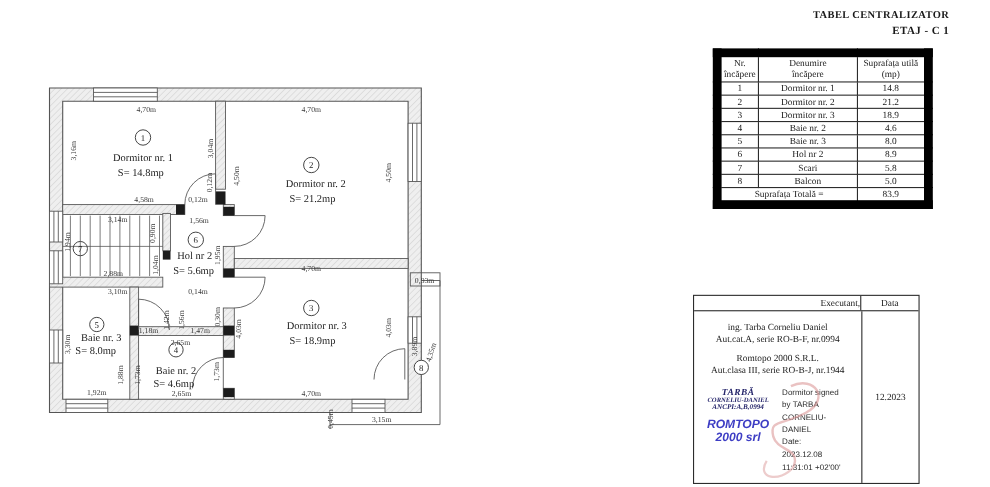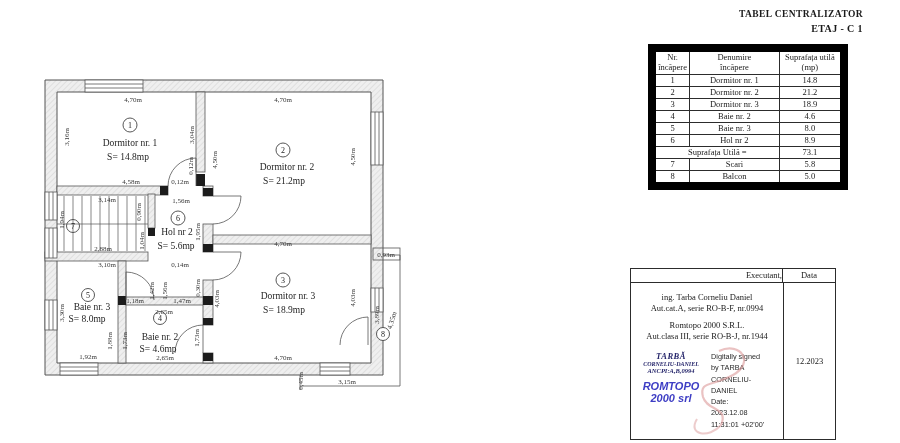--- a/index.html
+++ b/index.html
@@ -286,33 +286,33 @@
       <tr>
           <td>5</td>
           <td>Baie nr. 3</td>
           <td>8.0</td>
         </tr>
       <tr>
           <td>6</td>
           <td>Hol nr 2</td>
           <td>8.9</td>
         </tr>
-      <tr class="sum">
-          <td colspan="2">Suprafața Utilă   =</td>
-          <td>73.1</td>
-        </tr>
       <tr>
           <td>7</td>
           <td>Scari</td>
           <td>5.8</td>
         </tr>
       <tr>
           <td>8</td>
           <td>Balcon</td>
           <td>5.0</td>
+        </tr>
+      <tr class="sum">
+          <td colspan="2">Suprafața Totală =</td>
+          <td>83.9</td>
         </tr>
     </tbody>
   </table>
 
   <div class="exec">
     <div class="exec-head">
       <div class="exec-head-left">Executant,</div>
       <div class="exec-head-right">Data</div>
     </div>
     <div class="exec-body">
@@ -328,21 +328,21 @@
             <path d="M72,80 C60,94 38,90 48,74" fill="none" stroke="#dc9a9a" stroke-width="2" opacity="0.5"></path>
           </svg>
           <div class="stamp-blue">
             <div class="st1">TARBĂ</div>
             <div class="st2">CORNELIU-DANIEL</div>
             <div class="st3">ANCPI:A,B,0994</div>
             <div class="st4">ROMTOPO</div>
             <div class="st5">2000 srl</div>
           </div>
           <div class="stamp-sig">
-            <div>Digitally signed</div>
+            <div>Dormitor signed</div>
             <div>by TARBA</div>
             <div>CORNELIU-</div>
             <div>DANIEL</div>
             <div>Date:</div>
             <div>2023.12.08</div>
             <div>11:31:01 +02'00'</div>
           </div>
         </div>
       </div>
       <div class="exec-right">12.2023</div>

